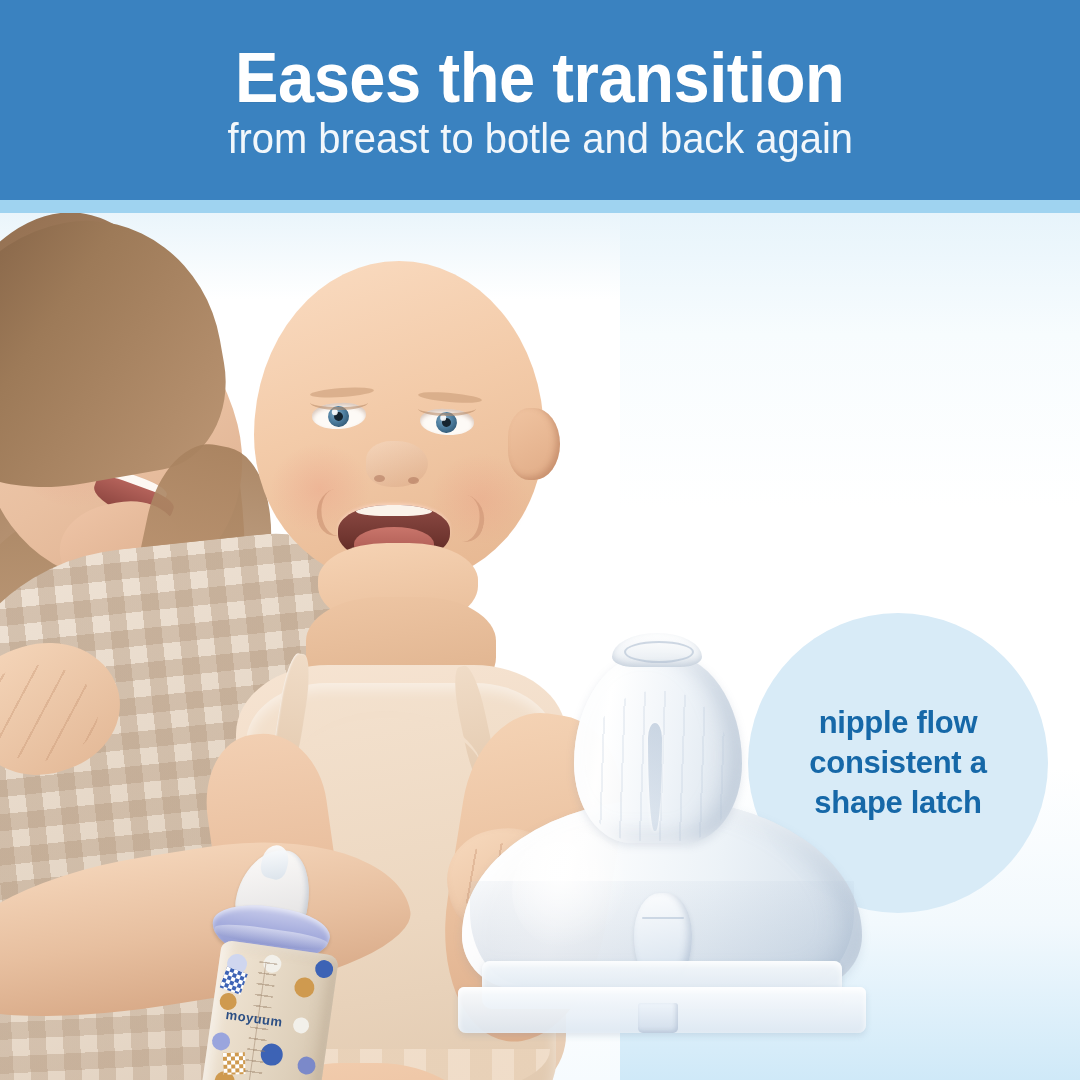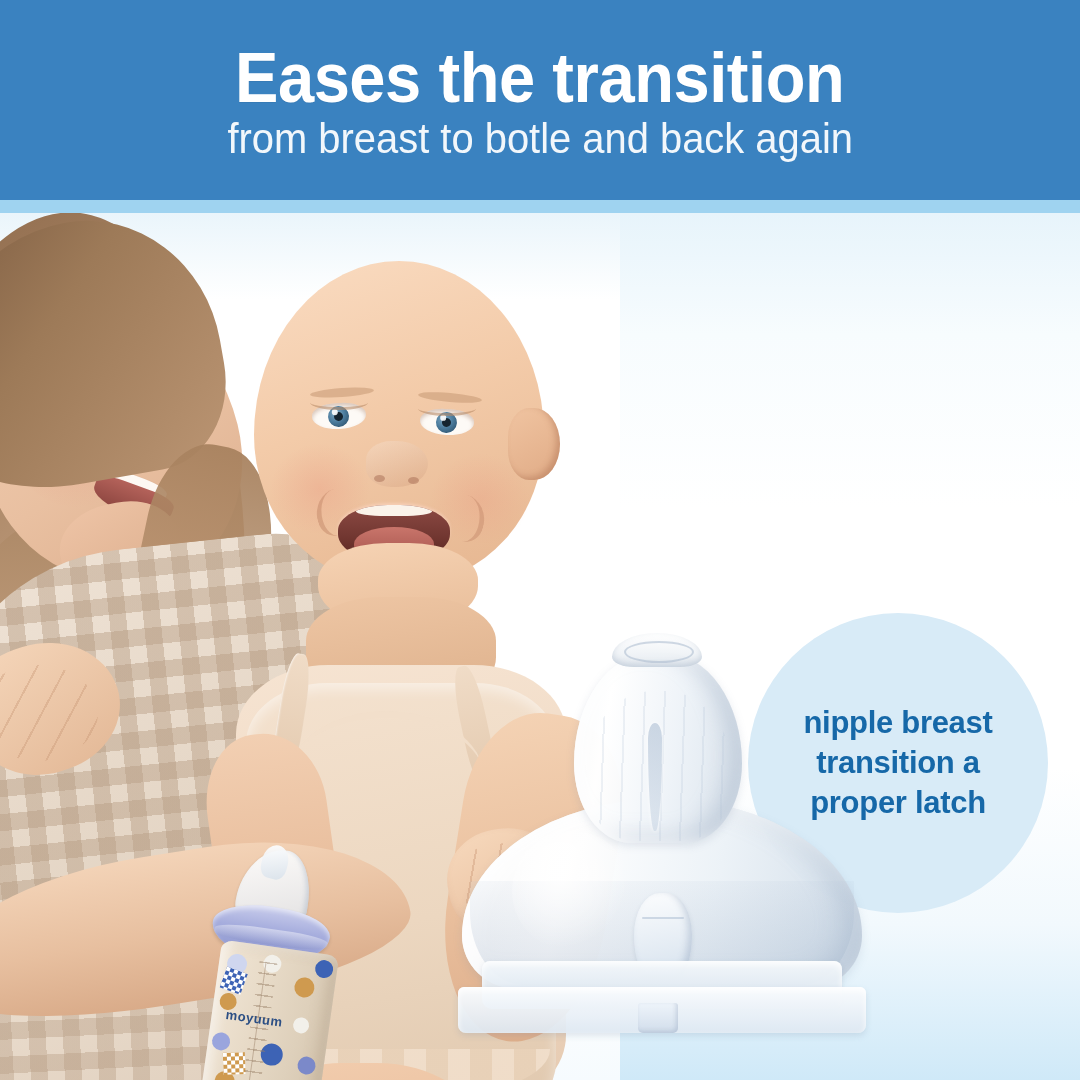--- a/index.html
+++ b/index.html
@@ -628,23 +628,23 @@
         <div class="check c1"></div>
         <div class="check c2"></div>
         <div class="bt-tickrow"></div>
         <div class="bt-scale"></div>
         <div class="bt-logo">moyuum</div>
       </div>
     </div>
 
     <div class="badge">
       <div class="badge-text">
-        <span>nipple breast</span>
-        <span>transition a</span>
-        <span>proper latch</span>
+        <span>nipple flow</span>
+        <span>consistent a</span>
+        <span>shape latch</span>
       </div>
     </div>
 
     <div class="product">
       <div class="np-skirt"></div>
       <div class="np-skirt-shade"></div>
       <div class="np-bell"></div>
       <div class="np-bell-rib"></div>
       <div class="np-slit"></div>
       <div class="np-tipcap"></div>

